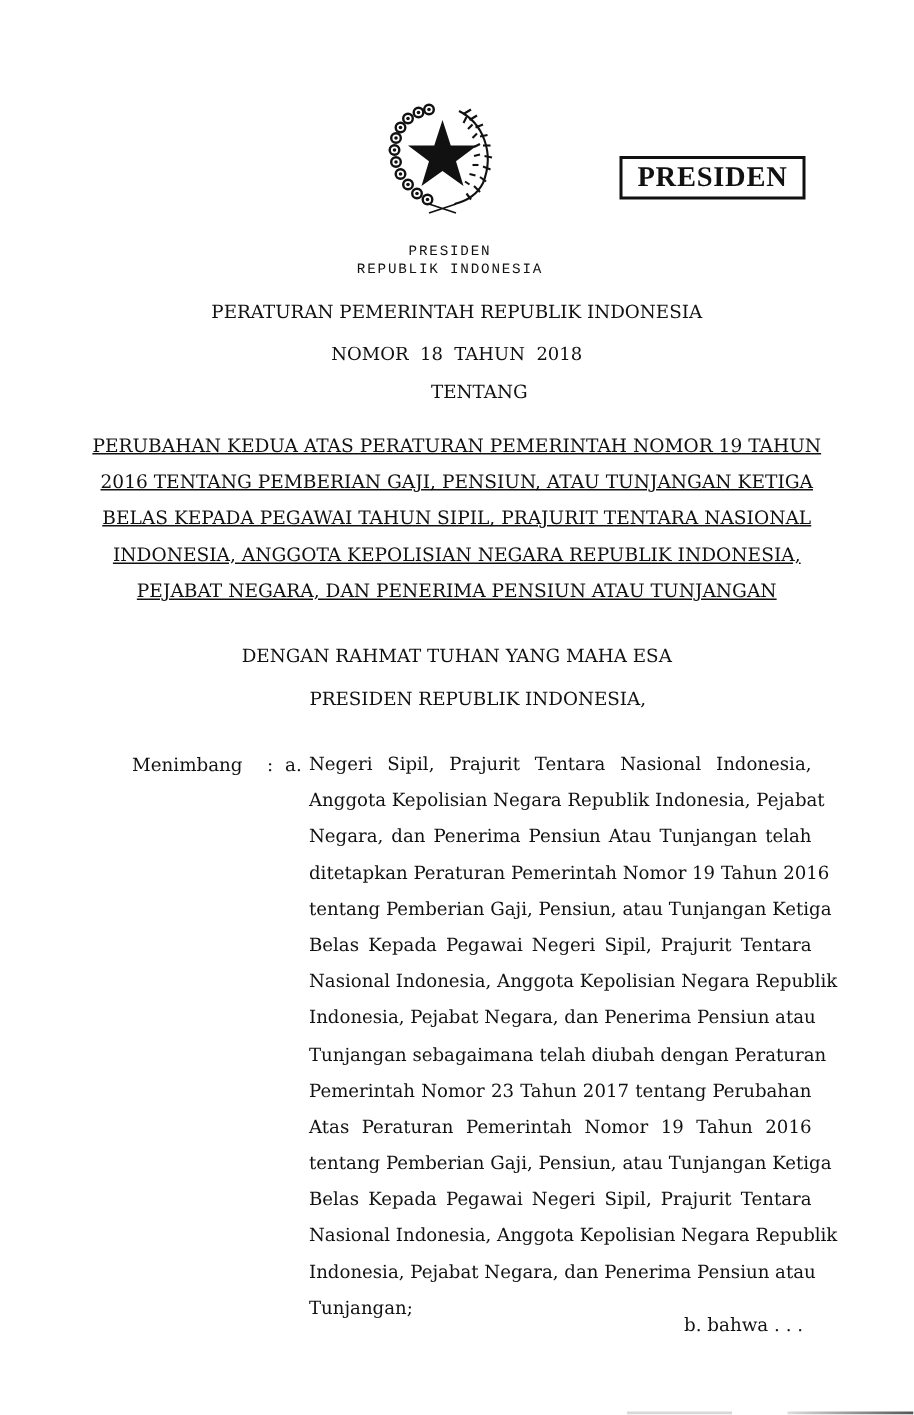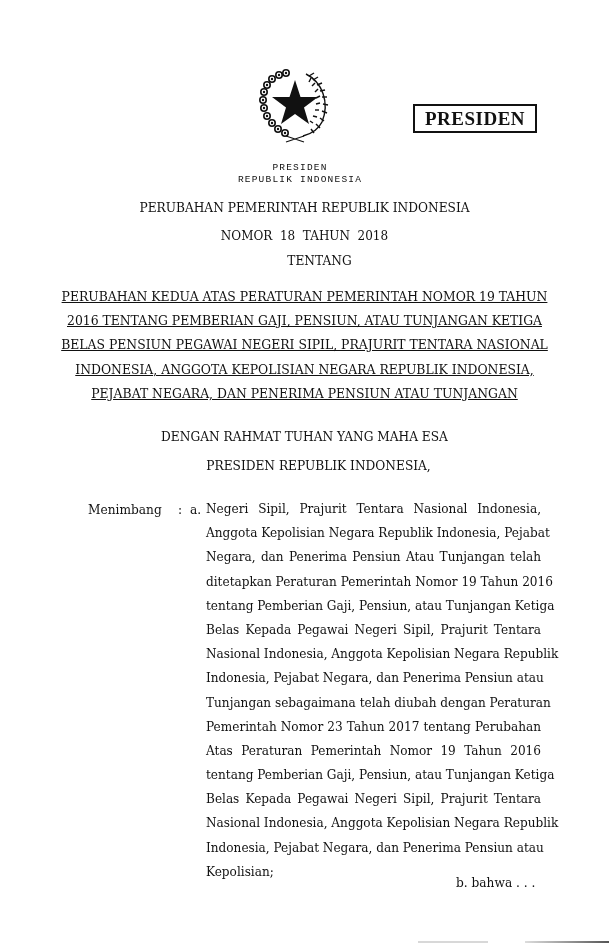--- a/index.html
+++ b/index.html
@@ -180,28 +180,28 @@
     </g>
 
     <path d="M30,70 L48,76 M30,76 L48,70" stroke="#111" stroke-width="1.2"></path>
   </svg>
 
   <div class="salinan">PRESIDEN</div>
 
   <div class="presiden-head" style="top:162px;">PRESIDEN</div>
   <div class="presiden-head" style="top:174px;">REPUBLIK INDONESIA</div>
 
-  <div class="center-line" style="top:201px;">PERUBAHAN PEMERINTAH REPUBLIK INDONESIA</div>
+  <div class="center-line" style="top:201px;">PERATURAN PEMERINTAH REPUBLIK INDONESIA</div>
   <div class="center-line" style="top:229px; font-size:12px; white-space:pre;">NOMOR  18  TAHUN  2018</div>
   <div class="center-line" style="top:254px;padding-left:15px;">TENTANG</div>
 
   <div class="title-block">
     <div>PERUBAHAN KEDUA ATAS PERATURAN PEMERINTAH NOMOR 19 TAHUN</div>
     <div>2016 TENTANG PEMBERIAN GAJI, PENSIUN, ATAU TUNJANGAN KETIGA</div>
-    <div>BELAS PENSIUN PEGAWAI NEGERI SIPIL, PRAJURIT TENTARA NASIONAL</div>
+    <div>BELAS KEPADA PEGAWAI TAHUN SIPIL, PRAJURIT TENTARA NASIONAL</div>
     <div>INDONESIA, ANGGOTA KEPOLISIAN NEGARA REPUBLIK INDONESIA,</div>
     <div>PEJABAT NEGARA, DAN PENERIMA PENSIUN ATAU TUNJANGAN</div>
   </div>
 
   <div class="center-line" style="top:430px;">DENGAN RAHMAT TUHAN YANG MAHA ESA</div>
   <div class="center-line" style="top:459px; left:14px;">PRESIDEN REPUBLIK INDONESIA,</div>
 
   <div class="label-menimbang">Menimbang</div>
   <div class="colon">:</div>
   <div class="item-letter">a.</div>
@@ -215,20 +215,20 @@
     <div>Belas Kepada Pegawai Negeri Sipil, Prajurit Tentara</div>
     <div>Nasional Indonesia, Anggota Kepolisian Negara Republik</div>
     <div>Indonesia, Pejabat Negara, dan Penerima Pensiun atau</div>
     <div>Tunjangan sebagaimana telah diubah dengan Peraturan</div>
     <div>Pemerintah Nomor 23 Tahun 2017 tentang Perubahan</div>
     <div>Atas Peraturan Pemerintah Nomor 19 Tahun 2016</div>
     <div>tentang Pemberian Gaji, Pensiun, atau Tunjangan Ketiga</div>
     <div>Belas Kepada Pegawai Negeri Sipil, Prajurit Tentara</div>
     <div>Nasional Indonesia, Anggota Kepolisian Negara Republik</div>
     <div>Indonesia, Pejabat Negara, dan Penerima Pensiun atau</div>
-    <div class="last">Kepolisian;</div>
+    <div class="last">Tunjangan;</div>
   </div>
 
   <div class="continuation" style="white-space:pre;">b. bahwa . . .</div>
 
   <div class="scan-edge" style="left:418px; width:70px; background:#d8d8d8;"></div>
   <div class="scan-edge" style="left:525px; width:84px; background:linear-gradient(to right,#ddd,#555);"></div>
 </div>
 
 </body></html>

